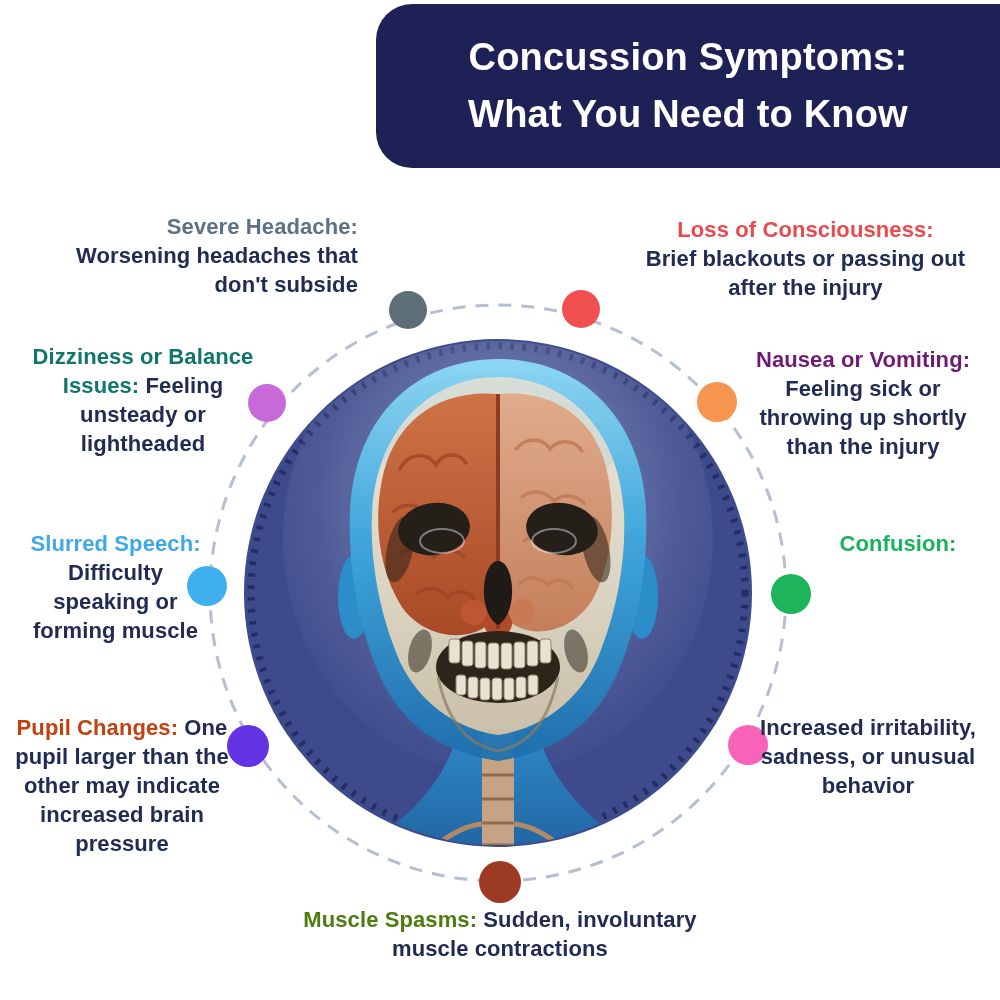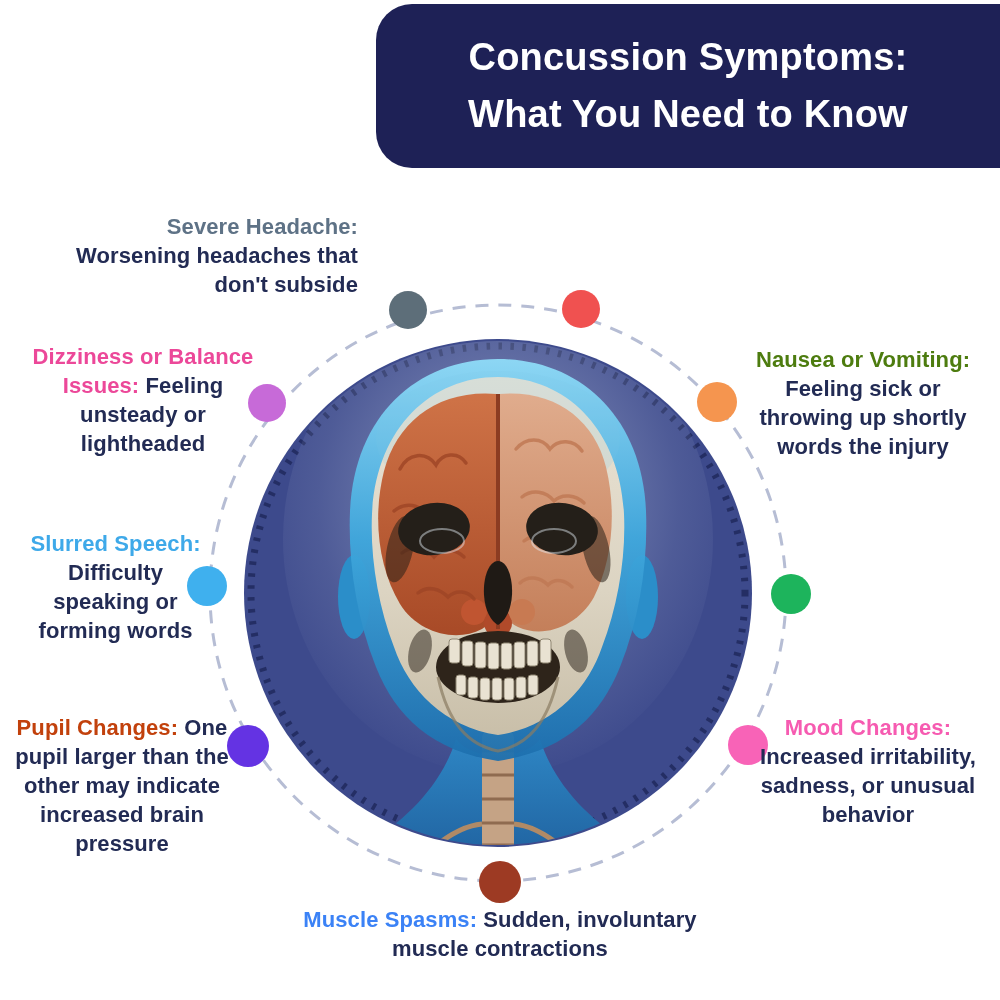--- a/index.html
+++ b/index.html
@@ -189,47 +189,51 @@
   <div class="dot d5" style="background-color: rgb(29, 180, 92);"></div>
   <div class="dot d6" style="background-color: rgb(100, 51, 227);"></div>
   <div class="dot d7" style="background-color: rgb(248, 99, 183);"></div>
   <div class="dot d8" style="background-color: rgb(157, 58, 35);"></div>
 
   <div class="symptom s0 block-label" style="color: rgb(34, 43, 84); text-align: right;">
     <span class="label" style="color: rgb(94, 114, 134);">Severe Headache:</span>
     <span class="desc">Worsening headaches that don't subside</span>
   </div>
 
+  <div class="symptom s1 block-label" style="color: rgb(34, 43, 84);">
+    <span class="label" style="color: rgb(232, 74, 77);">Loss of Consciousness:</span>
+    <span class="desc">Brief blackouts or passing out after the injury</span>
+  </div>
 
   <div class="symptom s2" style="color: rgb(34, 43, 84);">
-    <span class="label" style="color: #ec4899;">Dizziness or Balance Issues:</span>
+    <span class="label" style="color: #0f766e;">Dizziness or Balance Issues:</span>
     <span class="desc">Feeling unsteady or lightheaded</span>
   </div>
 
   <div class="symptom s3 block-label" style="color: rgb(34, 43, 84);">
-    <span class="label" style="color: #4d7c0f;">Nausea or Vomiting:</span>
-    <span class="desc">Feeling sick or throwing up shortly words the injury</span>
+    <span class="label" style="color: #701a75;">Nausea or Vomiting:</span>
+    <span class="desc">Feeling sick or throwing up shortly than the injury</span>
   </div>
 
   <div class="symptom s4 block-label" style="color: rgb(34, 43, 84);">
     <span class="label" style="color: rgb(62, 169, 233);">Slurred Speech:</span>
-    <span class="desc">Difficulty speaking or forming words</span>
+    <span class="desc">Difficulty speaking or forming muscle</span>
   </div>
 
   <div class="symptom s5 block-label" style="color: rgb(34, 43, 84);">
+    <span class="label" style="color: rgb(23, 180, 91);">Confusion:</span>
   </div>
 
   <div class="symptom s6" style="color: rgb(34, 43, 84);">
     <span class="label" style="color: #c2410c;">Pupil Changes:</span>
     <span class="desc">One pupil larger than the other may indicate increased brain pressure</span>
   </div>
 
   <div class="symptom s7 block-label" style="color: rgb(34, 43, 84);">
-    <span class="label" style="color: rgb(246, 91, 177);">Mood Changes:</span>
     <span class="desc">Increased irritability, sadness, or unusual behavior</span>
   </div>
 
   <div class="symptom s8" style="color: rgb(34, 43, 84);">
-    <span class="label" style="color: #3b82f6;">Muscle Spasms:</span>
+    <span class="label" style="color: #4d7c0f;">Muscle Spasms:</span>
     <span class="desc">Sudden, involuntary muscle contractions</span>
   </div>
 
 </div>
 
 </body></html>

